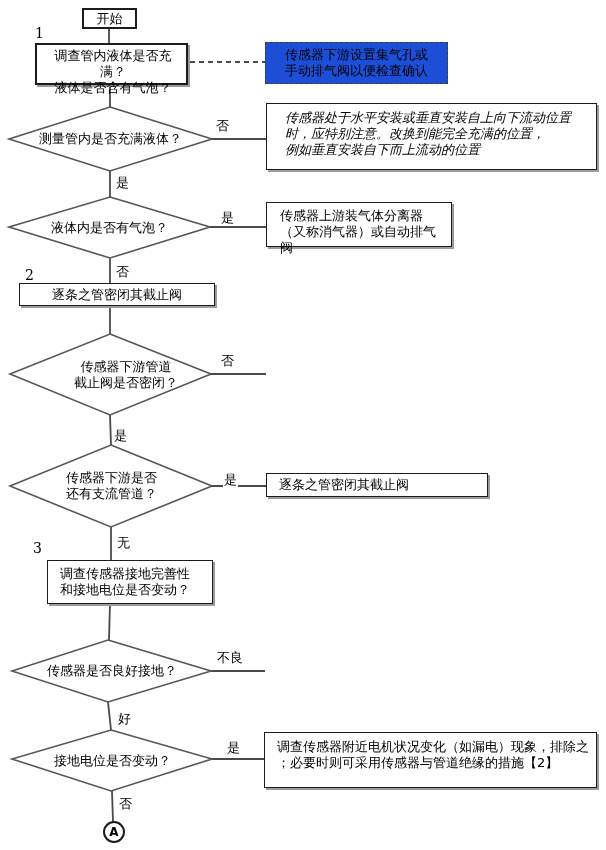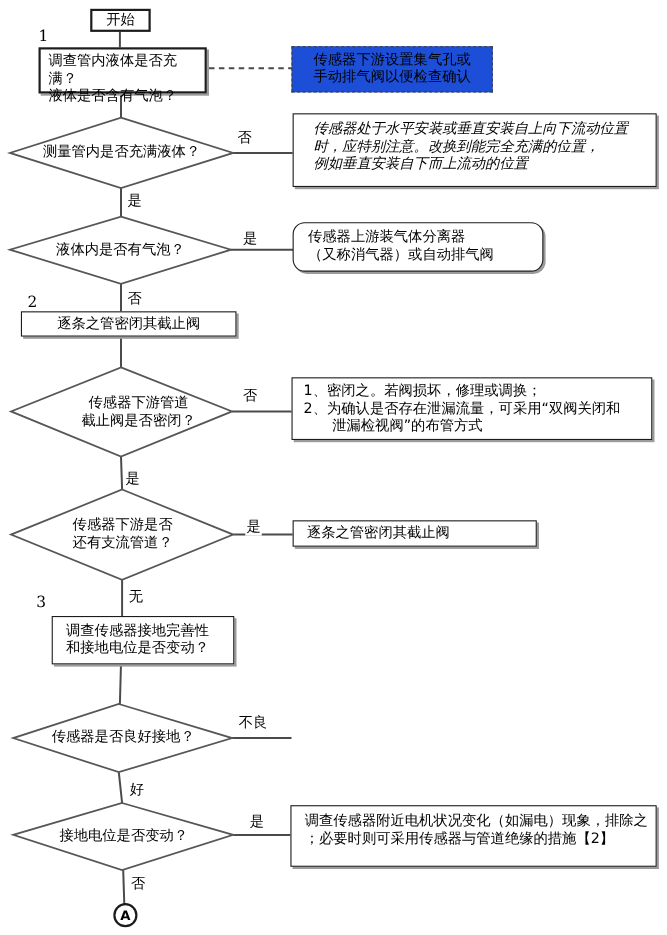--- a/index.html
+++ b/index.html
@@ -7,21 +7,21 @@
   .canvas {
     position:relative; width:606px; height:850px; background:#ffffff;
     font-family:"DejaVu Sans", sans-serif; color:#000; font-size:13px;
     line-height:16px; overflow:hidden;
   }
   svg.layer { position:absolute; left:0; top:0; }
   .box {
     position:absolute; background:#ffffff; border:1px solid #1c1c1c;
     box-shadow:2px 2px 0 #9b9b9b; white-space:pre-wrap;
   }
-  .thick { border-width:2px; }
+  .thick { border-width:2px;text-align:center; }
   .noshadow { box-shadow:none; }
   .dashedbox {
     position:absolute; background:#1d4ed8; border:1px dashed #3c3c3c;
     display:flex; align-items:center; justify-content:center;
     text-align:center; white-space:pre-wrap;
   }
   .center { display:flex; align-items:center; justify-content:center; text-align:right; }
   .vcenter { display:flex; align-items:center; }
   .dtext {
     position:absolute; display:flex; align-items:center; justify-content:center;
@@ -33,21 +33,21 @@
     position:absolute; left:103px; top:821px; width:22px; height:22px;
     border:2px solid #1c1c1c; border-radius:50%;
     display:flex; align-items:center; justify-content:center;
     font-size:12px; font-weight:bold; background:#fff;
   }
   
   .n-start    { left:82px;  top:8px;   width:55px;  height:21px; }
   .n-box1     { left:35px;  top:43px;  width:153px; height:42px; padding:3px 4px 0 7px; }
   .n-note1    { left:265px; top:42px;  width:183px; height:42px; }
   .n-box2     { left:266px; top:103px; width:331px; height:67px; padding:6px 4px 0 18px;font-style:italic; }
-  .n-box3     { left:266px; top:202px; width:228px; height:45px; padding:5px 4px 0 13px;border-radius:11px; }
+  .n-box3     { left:266px; top:202px; width:186px; height:45px; padding:5px 4px 0 13px; }
   .n-flow     { left:19px;  top:283px; width:196px; height:23px; }
   .n-box4     { left:265px; top:343px; width:328px; height:57px; padding:4px 4px 0 10px; }
   .n-box5     { left:266px; top:473px; width:222px; height:24px; padding-left:12px; }
   .n-ground   { left:32px;  top:560px; width:166px; height:44px; padding:5px 4px 0 12px;margin-left:15px; }
   .n-box6     { left:264px; top:641px; width:329px; height:57px; padding:4px 4px 0 10px; }
   .n-box7     { left:264px; top:732px; width:333px; height:56px; padding:6px 4px 0 12px; }
   .t-d1 { left:8px;  top:106px; width:205px; height:66px;text-align:right; }
   .t-d2 { left:8px;  top:196px; width:203px; height:63px; }
   .t-d3 { left:25px; top:333px; width:202px; height:83px; }
   .t-d4 { left:10px; top:444px; width:203px; height:84px; }
@@ -108,23 +108,20 @@
   <div class="box thick n-box1">调查管内液体是否充满？
 液体是否含有气泡？</div>
   <div class="dashedbox n-note1">传感器下游设置集气孔或
 手动排气阀以便检查确认</div>
   <div class="box n-box2">传感器处于水平安装或垂直安装自上向下流动位置
 时，应特别注意。改换到能完全充满的位置，
 例如垂直安装自下而上流动的位置</div>
   <div class="box n-box3">传感器上游装气体分离器
 （又称消气器）或自动排气阀</div>
   <div class="box center n-flow">逐条之管密闭其截止阀</div>
-  <div class="box n-box4">1、密闭之。若阀损坏，修理或调换；
-2、为确认是否存在泄漏流量，可采用“双阀关闭和
-　　泄漏检视阀”的布管方式</div>
   <div class="box vcenter n-box5">逐条之管密闭其截止阀</div>
   <div class="box n-ground">调查传感器接地完善性
 和接地电位是否变动？</div>
   <div class="box n-box7">调查传感器附近电机状况变化（如漏电）现象，排除之
 ；必要时则可采用传感器与管道绝缘的措施【2】</div>
 
   <div class="dtext t-d1">测量管内是否充满液体？</div>
   <div class="dtext t-d2">液体内是否有气泡？</div>
   <div class="dtext t-d3">传感器下游管道
 截止阀是否密闭？</div>

